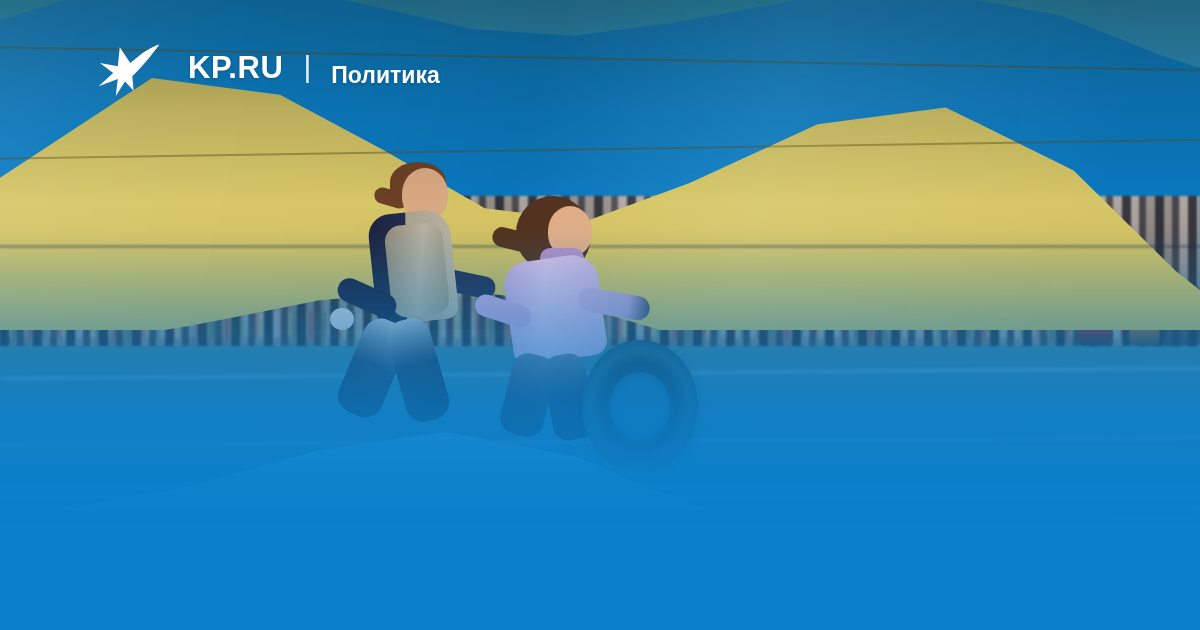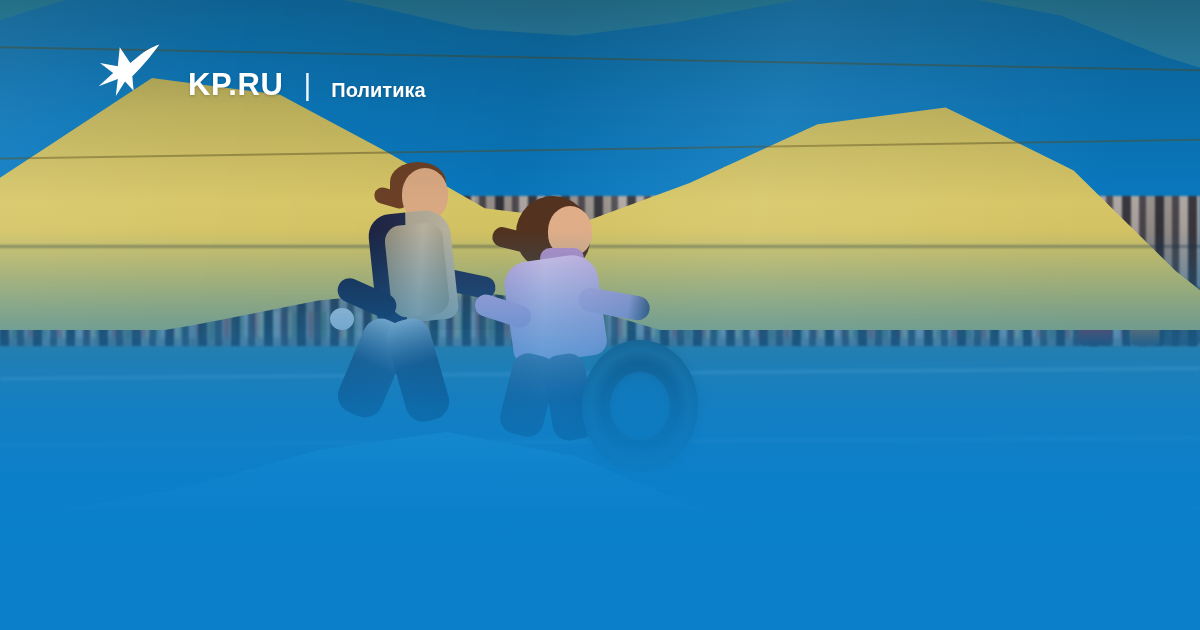--- a/index.html
+++ b/index.html
@@ -216,36 +216,36 @@
       rgba(12,125,200,0) 0%,
       rgba(12,125,200,.42) 22%,
       rgba(11,126,201,.80) 45%,
       rgba(11,127,202,.95) 62%,
       rgba(11,127,202,1) 78%);
   }
 
   
   .header{
     position:absolute;left:96px;top:34px;
-    display:flex;align-items:flex-end;gap:0;
+    display:flex;align-items:center;gap:0;
     z-index:6;
   }
   .logo-bird{width:66px;height:66px;display:block;flex:0 0 auto;}
   .brand{
     margin-left:26px;
     color:#fff;font-size:31px;font-weight:700;letter-spacing:.6px;
     line-height:1;text-shadow:0 1px 3px rgba(0,0,0,.20);
     white-space:nowrap;
   }
   .divider{
     margin:0 20px;color:rgba(255,255,255,.92);
     font-size:30px;font-weight:300;line-height:1;
   }
   .rubric{
-    color:#fff;font-size:20px;font-weight:700;line-height:1;
+    color:#fff;font-size:23px;font-weight:700;line-height:1;
     text-shadow:0 1px 3px rgba(0,0,0,.20);white-space:nowrap;margin-top:16px;
   }
 
   
   .headline{
     position:absolute;left:88px;right:120px;bottom:68px;
     z-index:7;
     color:#fff;
     font-size:45px;font-weight:700;line-height:64px;
     letter-spacing:-.2px;

